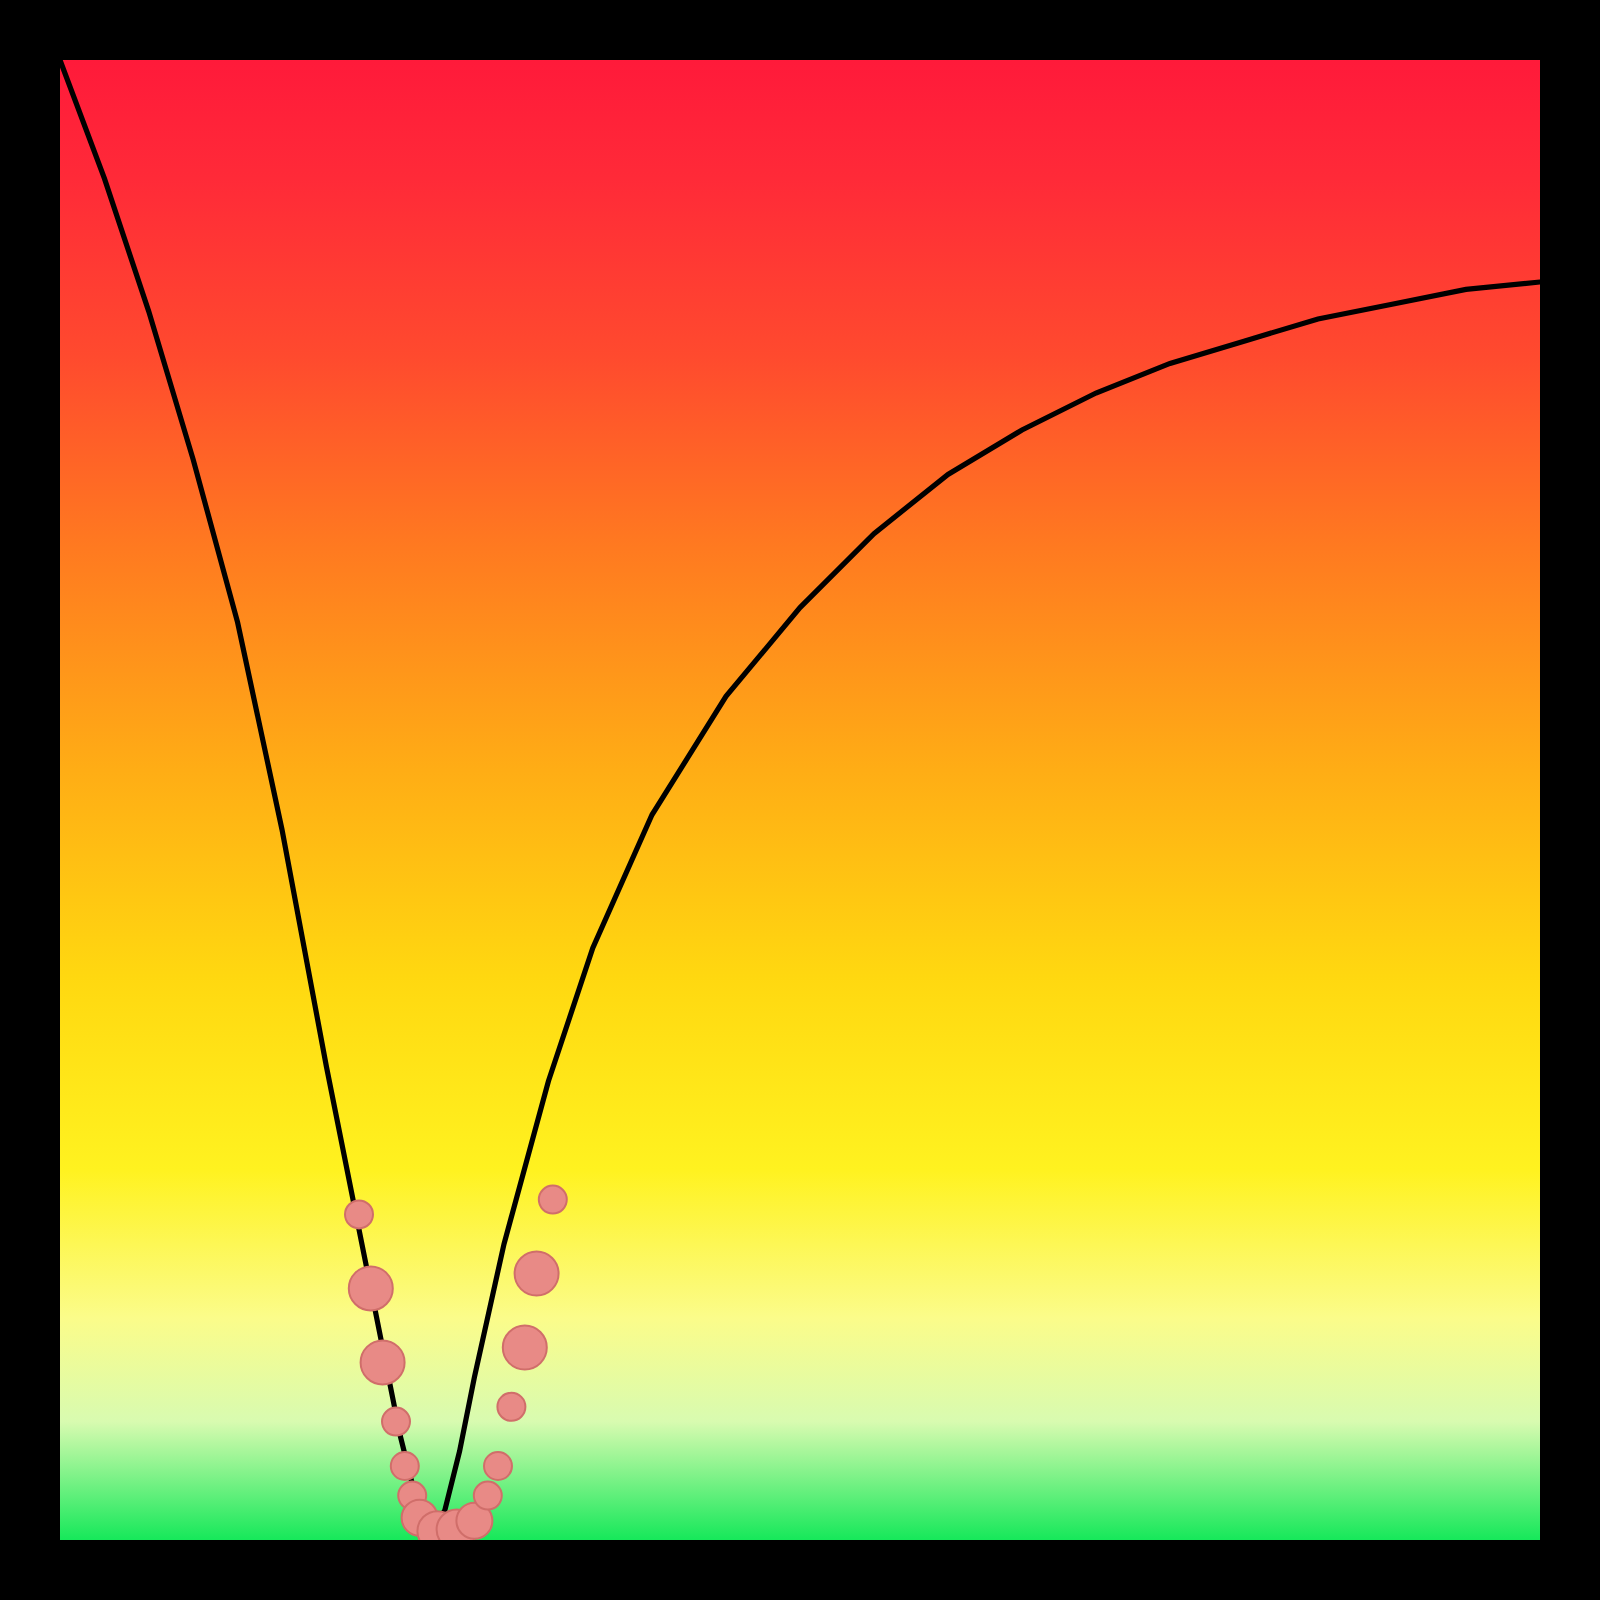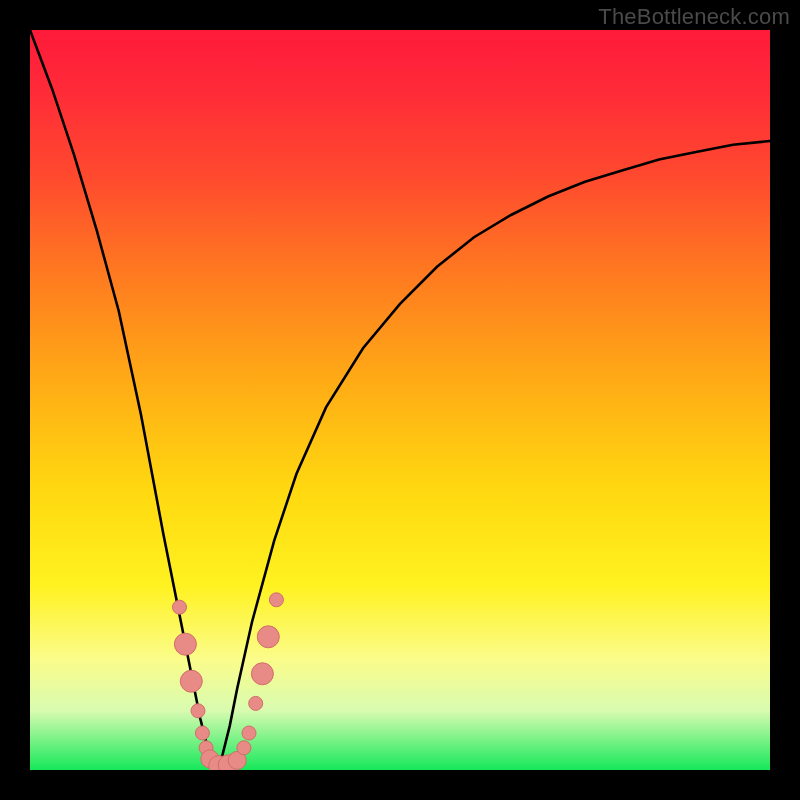--- a/index.html
+++ b/index.html
@@ -75,14 +75,13 @@
           <circle cx="207.2" cy="730.4" r="9" fill="#e88a86" stroke="#d06e6a" stroke-width="1"></circle>
           <circle cx="213.9" cy="717.8" r="7" fill="#e88a86" stroke="#d06e6a" stroke-width="1"></circle>
           <circle cx="219.0" cy="703.0" r="7" fill="#e88a86" stroke="#d06e6a" stroke-width="1"></circle>
           <circle cx="225.7" cy="673.4" r="7" fill="#e88a86" stroke="#d06e6a" stroke-width="1"></circle>
           <circle cx="232.4" cy="643.8" r="11" fill="#e88a86" stroke="#d06e6a" stroke-width="1"></circle>
           <circle cx="238.3" cy="606.8" r="11" fill="#e88a86" stroke="#d06e6a" stroke-width="1"></circle>
           <circle cx="246.4" cy="569.8" r="7" fill="#e88a86" stroke="#d06e6a" stroke-width="1"></circle>
         </g>
     </svg>
   </div>
-  <div class="watermark">TheBottleneck.com</div>
 </div>
 
 </body></html>

